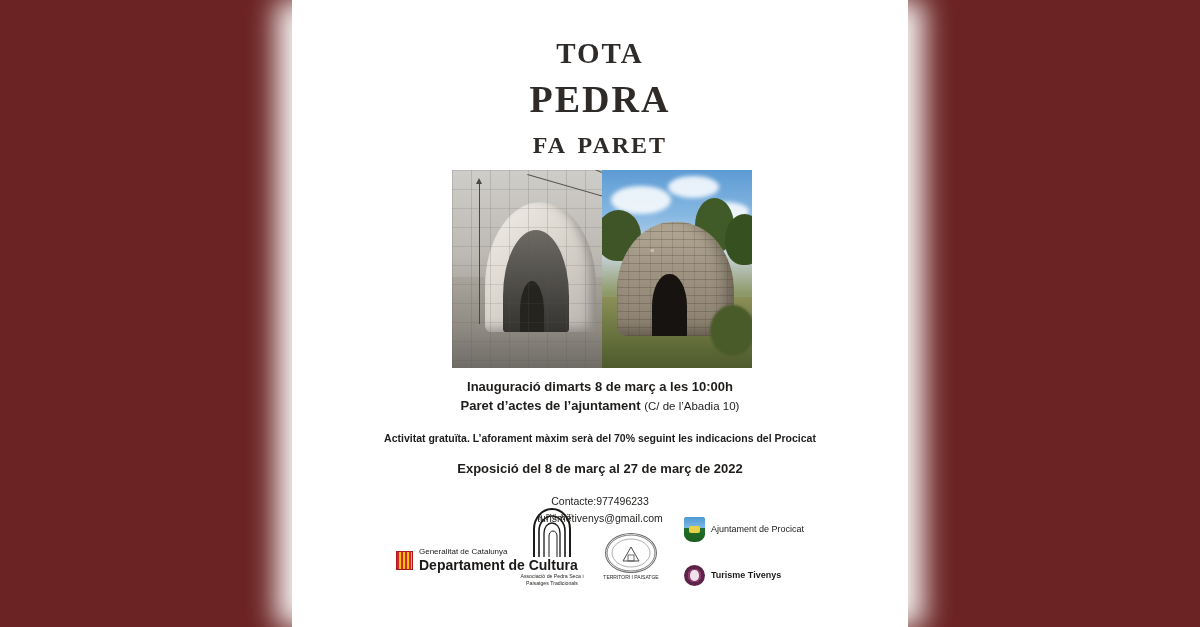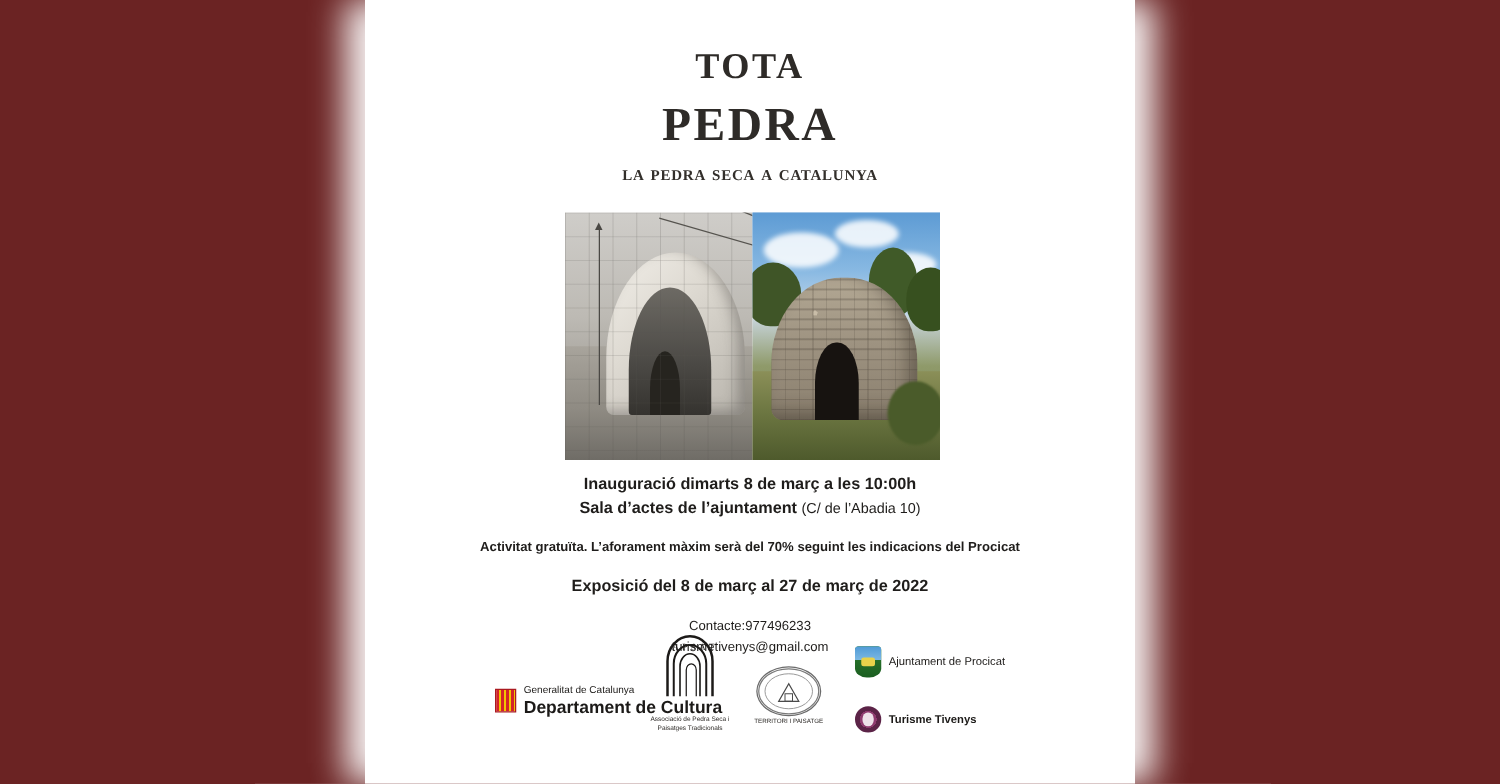--- a/index.html
+++ b/index.html
@@ -421,20 +421,21 @@
 <div class="stage">
 
   <div class="backdrop-band"></div>
   <div class="backdrop-ghost-title"></div>
 
   <div class="poster">
 
     <div class="title-block">
       <div class="title-line1">Tota</div>
       <div class="title-line2">Pedra</div>
+      <div class="title-line3">Fa Paret</div>
       <div class="subtitle">La pedra seca a Catalunya</div>
     </div>
 
     <div class="photo-pair">
       <div class="photo photo-left">
         <div class="bw-ground"></div>
         <div class="bw-hut">
           <div class="bw-hut-inner">
             <div class="bw-hut-mouth"></div>
           </div>
@@ -457,21 +458,21 @@
           <div class="cl-stones"></div>
           <div class="cl-door"></div>
         </div>
         <div class="cl-bush"></div>
       </div>
     </div>
 
     <div class="info">
       <div class="l1">Inauguració dimarts 8 de març a les 10:00h</div>
       <div class="l2">
-        <span>Sala d’actes de l’ajuntament</span>
+        <span>Paret d’actes de l’ajuntament</span>
         <span class="light">(C/ de l’Abadia 10)</span>
       </div>
       <div class="l3">Activitat gratuïta. L’aforament màxim serà del 70% seguint les indicacions del Procicat</div>
       <div class="l4">Exposició del 8 de març al 27 de març de 2022</div>
       <div class="l5">
         <div>Contacte:977496233</div>
         <div>turismetivenys@gmail.com</div>
       </div>
     </div>
 

